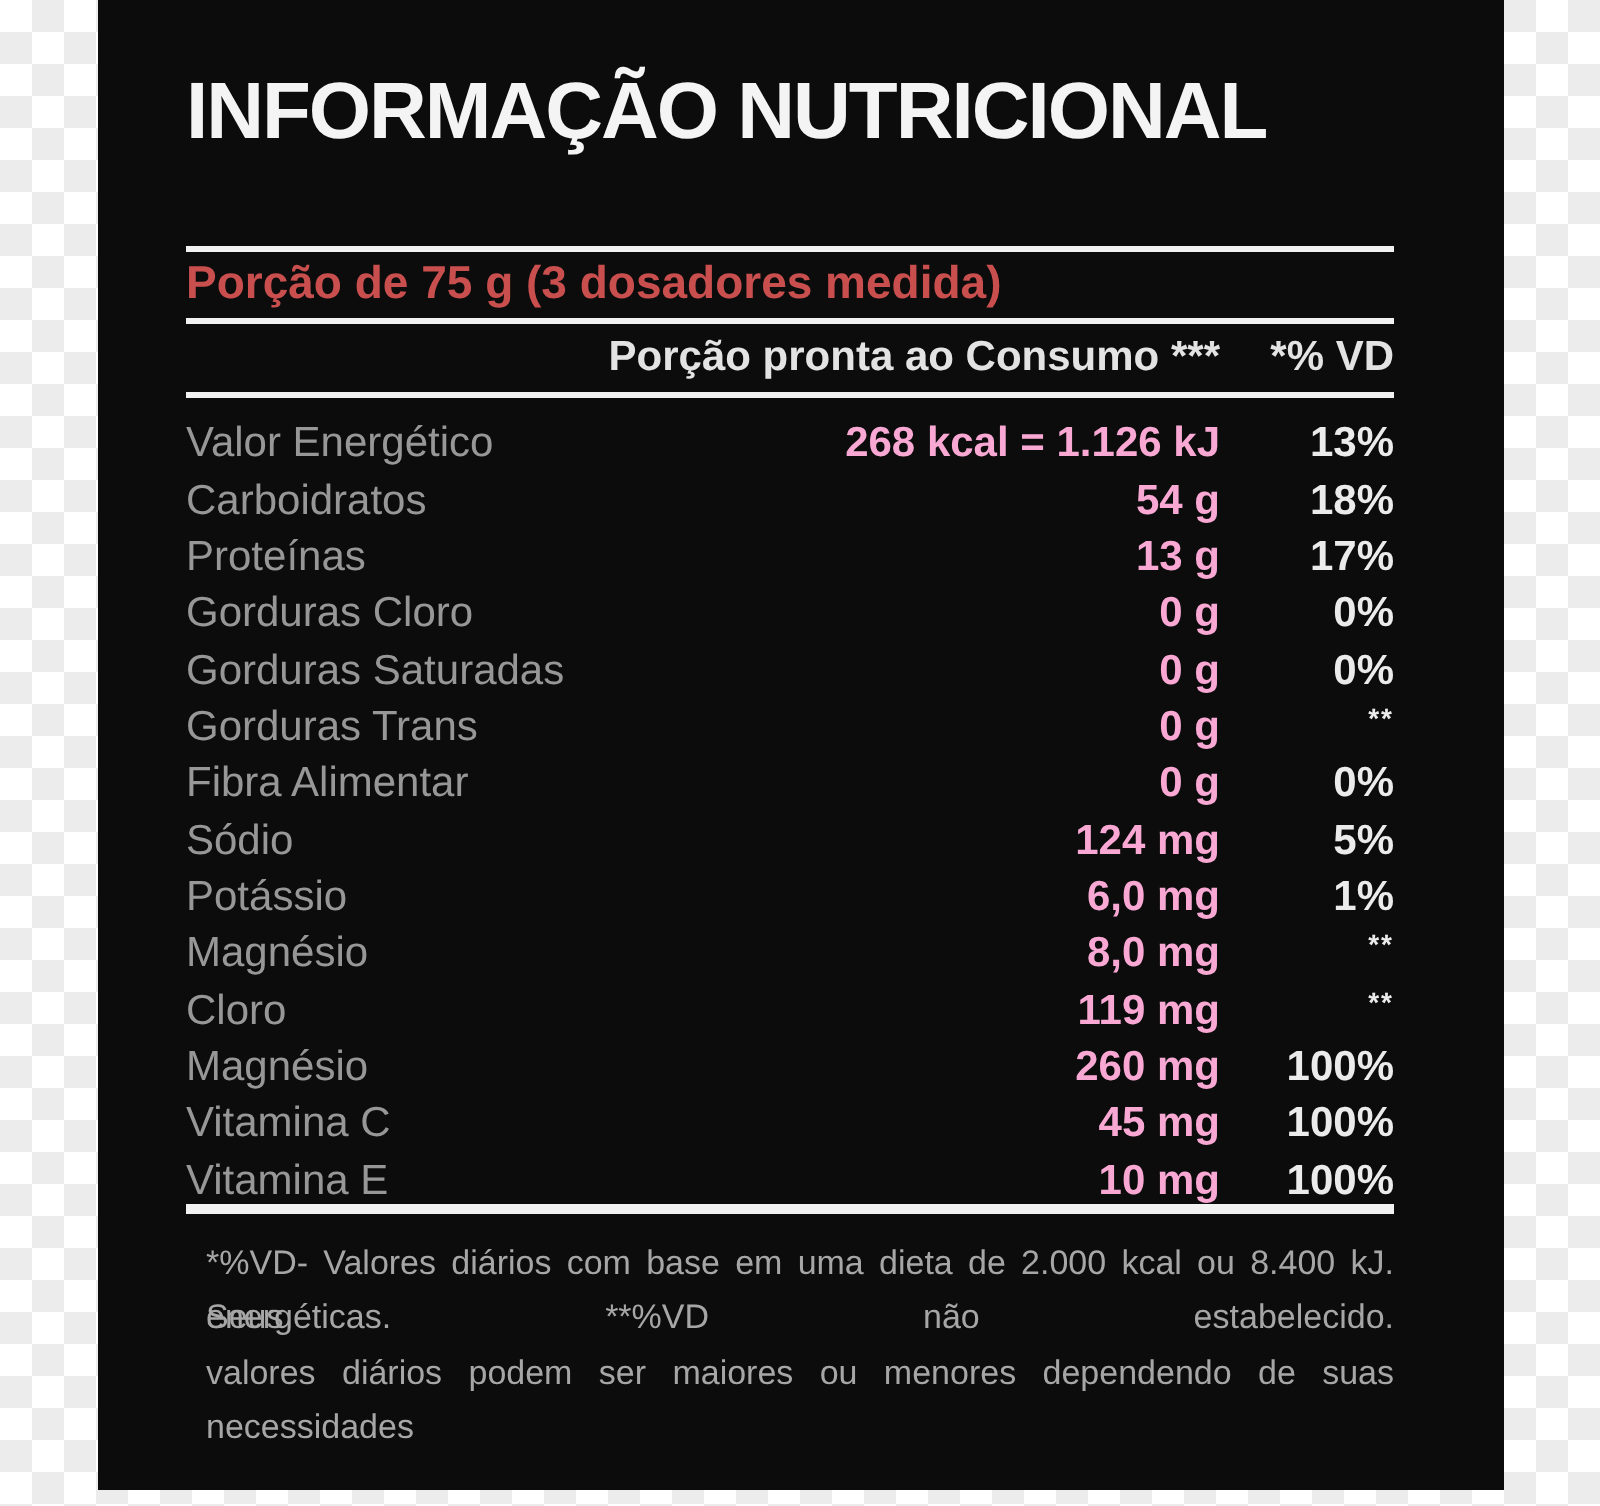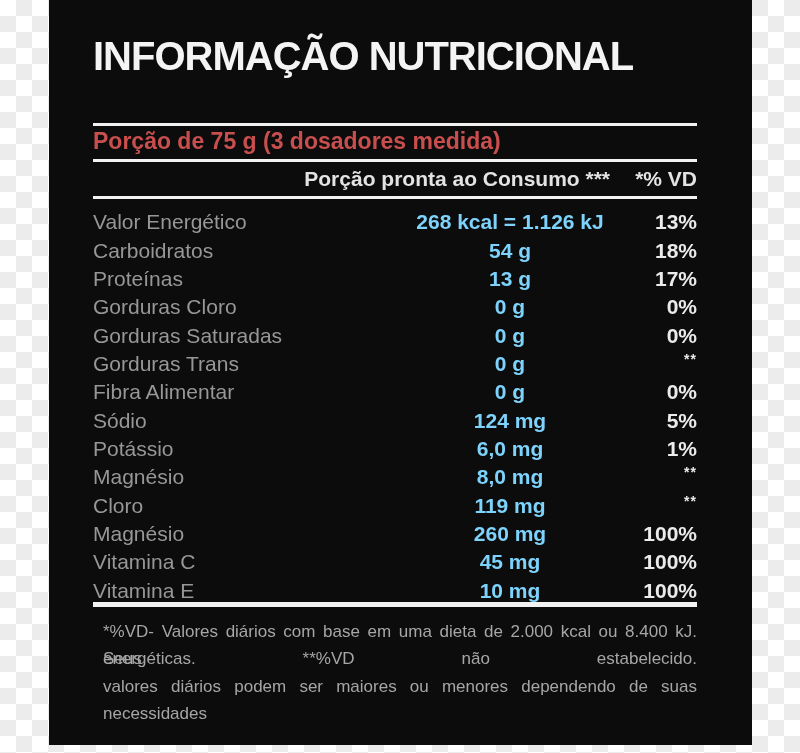--- a/index.html
+++ b/index.html
@@ -35,21 +35,21 @@
   .colhead{
     position:absolute;left:44px;right:55px;top:164px;height:30px;
     display:flex;align-items:center;
     font-size:21px;font-weight:700;color:#e3e3e3;
   }
   .colhead .ch-val{width:517px;text-align:right;}
   .colhead .ch-vd{width:87px;text-align:right;}
   .rows{position:absolute;left:44px;right:55px;top:208px;}
   .row{display:flex;align-items:center;height:28.35px;font-size:21px;}
   .row .lbl{flex:1;color:#979797;}
-  .row .val{width:200px;text-align:center;font-weight:700;color:#7dd3fc;white-space:nowrap;}
+  .row .val{width:200px;text-align:right;font-weight:700;color:#f9a8d4;white-space:nowrap;}
   .row .vd{width:87px;text-align:right;font-weight:700;color:#ebebeb;}
   .row .vd.stars{font-size:14px;letter-spacing:1px;position:relative;top:-5px;}
   .footnote{
     position:absolute;left:44px;right:55px;top:618px;
     font-size:17px;color:#a6a6a6;margin-left:10px;
   }
   .fline{
     height:27.4px;line-height:27.4px;white-space:normal;
     text-align:justify;text-align-last:justify;
   }

